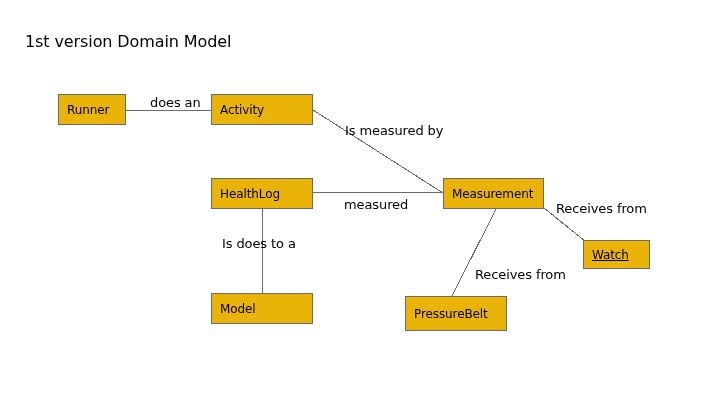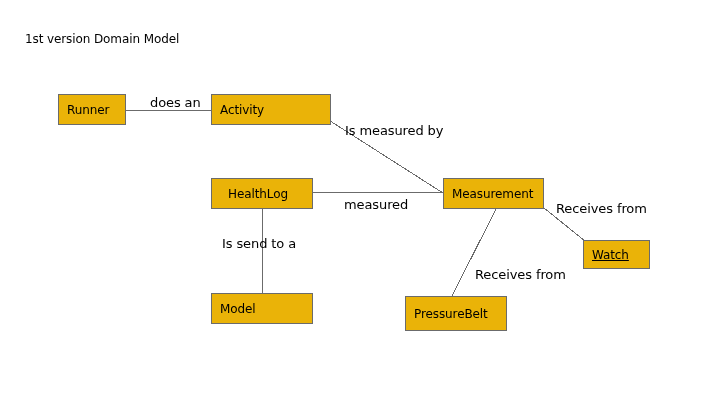--- a/index.html
+++ b/index.html
@@ -20,21 +20,21 @@
     position: absolute;
     left: 0;
     top: 0;
     width: 720px;
     height: 405px;
   }
   .diagram-title {
     position: absolute;
     left: 25px;
     top: 32px;
-    font-size: 12px;
+    font-size: 16px;
     color: #000000;
     white-space: nowrap;
     letter-spacing: -0.1px;
   }
   .entity-box {
     position: absolute;
     box-sizing: border-box;
     border: 1px solid #6b6b6b;
     background: #eab308;
     display: flex;
@@ -69,41 +69,41 @@
       <line x1="313" y1="192" x2="443" y2="192" stroke="#6b6b6b" stroke-width="1" shape-rendering="crispEdges"></line>
       <line x1="262" y1="209" x2="262" y2="293" stroke="#6b6b6b" stroke-width="1" shape-rendering="crispEdges"></line>
       <line x1="544" y1="208" x2="585" y2="241" stroke="#6b6b6b" stroke-width="1" shape-rendering="crispEdges"></line>
       <line x1="496" y1="209" x2="452" y2="296" stroke="#6b6b6b" stroke-width="1" shape-rendering="crispEdges"></line>
     </svg>
 
   <div id="entities">
       <div class="entity-box" style="left: 58px; top: 94px; width: 68px; height: 31px; border-color: rgb(107, 107, 107);">
         <span class="entity-label">Runner</span>
       </div>
-      <div class="entity-box" style="left: 211px; top: 94px; width: 120px; height: 31px; border-color: rgb(107, 107, 107);">
+      <div class="entity-box" style="left: 211px; top: 94px; width: 102px; height: 31px; border-color: rgb(107, 107, 107);">
         <span class="entity-label">Activity</span>
       </div>
-      <div class="entity-box" style="left: 211px; top: 178px; width: 102px; height: 31px; border-color: rgb(107, 107, 107); padding-left: 8px;">
+      <div class="entity-box" style="left: 211px; top: 178px; width: 102px; height: 31px; border-color: rgb(107, 107, 107);">
         <span class="entity-label">HealthLog</span>
       </div>
       <div class="entity-box" style="left: 443px; top: 178px; width: 101px; height: 31px; border-color: rgb(107, 107, 107);">
         <span class="entity-label">Measurement</span>
       </div>
       <div class="entity-box" style="left: 211px; top: 293px; width: 102px; height: 31px; border-color: rgb(107, 107, 107);">
         <span class="entity-label">Model</span>
       </div>
       <div class="entity-box" style="left: 405px; top: 296px; width: 102px; height: 35px; border-color: rgb(107, 107, 107);">
         <span class="entity-label">PressureBelt</span>
       </div>
       <div class="entity-box" style="left: 583px; top: 240px; width: 67px; height: 29px; border-color: rgb(107, 107, 107); text-decoration: underline;">
         <span class="entity-label">Watch</span>
       </div>
     </div>
   <div id="edge-labels">
       <div class="edge-label" style="left: 150px; top: 95px;">does an</div>
       <div class="edge-label" style="left: 345px; top: 123px;">Is measured by</div>
       <div class="edge-label" style="left: 344px; top: 197px;">measured</div>
-      <div class="edge-label" style="left: 222px; top: 236px;">Is send to a</div>
+      <div class="edge-label" style="left: 222px; top: 236px;">Is does to a</div>
       <div class="edge-label" style="left: 556px; top: 201px;">Receives from</div>
       <div class="edge-label" style="left: 475px; top: 267px;">Receives from</div>
     </div>
 
 </div>
 
 </body></html>

